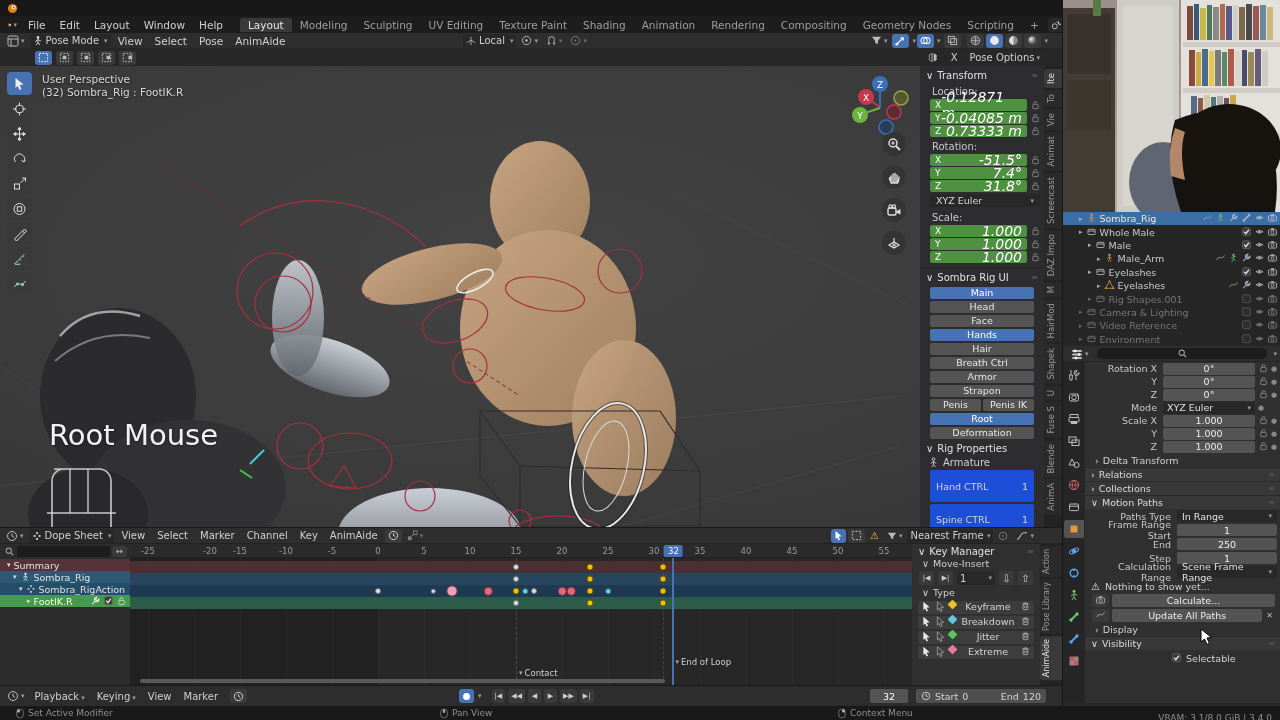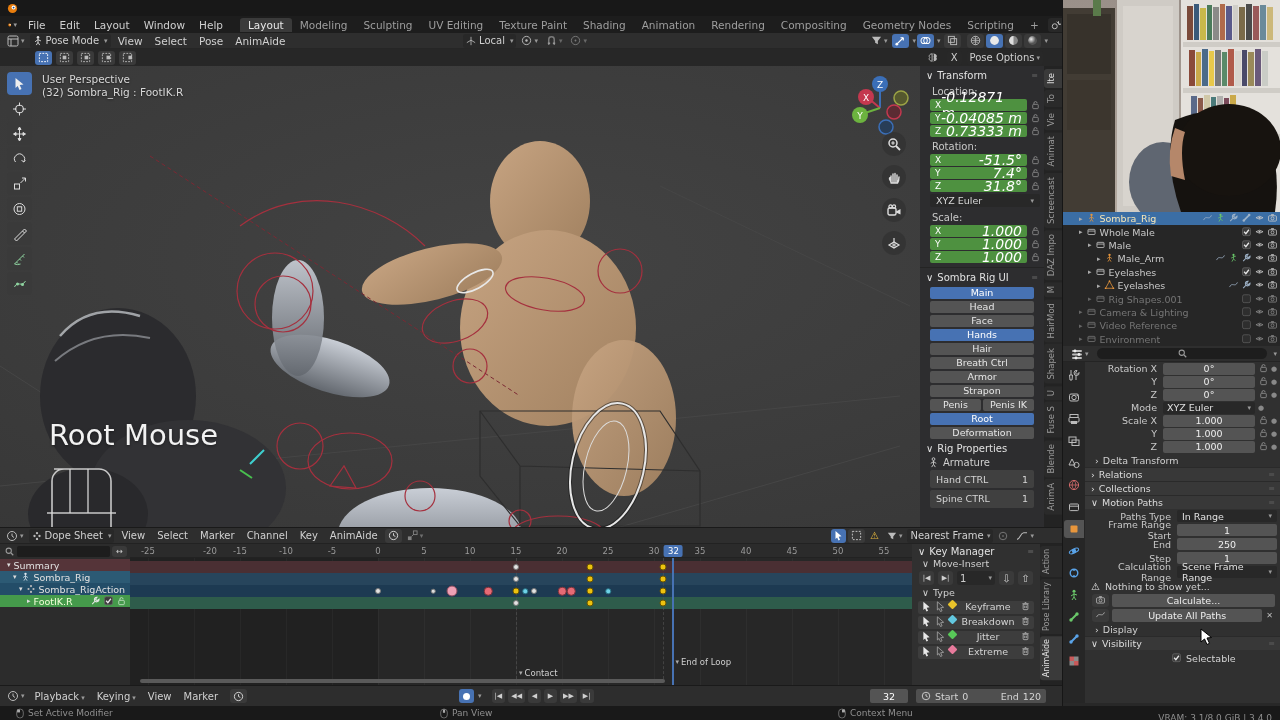--- a/index.html
+++ b/index.html
@@ -43,21 +43,21 @@
   .trow { display:flex; align-items:center; margin:1px 4px 1px 10px; height:12px; }
   .gfield { flex:1; background:#4e9140; border-radius:2px; height:12px; display:flex; align-items:center; padding:0 5px; color:#fff; }
   .gfield .ax { font-size:9px; }
   .gfield .val { margin-left:auto; font-size:14px;font-style:italic; }
   .locki { width:10px; margin-left:3px; opacity:.75; }
   .ddn { background:#282828; border-radius:2px; height:13px; display:flex; align-items:center; padding:0 6px; color:#d8d8d8; margin:2px 4px 2px 10px; font-size:9.5px; }
   .ddn .caret { margin-left:auto; }
   .rigrow { display:flex; gap:2px; margin:1.5px 10px; }
   .rigbtn { flex:1; height:12.5px; background:#545454; border-radius:2px; color:#e6e6e6; display:flex; align-items:center; justify-content:center; font-size:9.5px; }
   .rigbtn.on { background:#4772b3; color:#fff; }
-  .kvrow { display:flex; align-items:center; margin:1.5px 10px; background:#404040; border-radius:2px; height:12.5px; padding:9px 6px; font-size:9.5px; }
+  .kvrow { display:flex; align-items:center; margin:1.5px 10px; background:#1d4ed8; border-radius:2px; height:12.5px; padding:16px 6px; font-size:9.5px; }
   .kvrow .v { margin-left:auto; }
   #ntabs { position:absolute; left:1044px; top:0; width:18px; height:461px; background:#232323; display:flex; flex-direction:column; gap:2px; padding-top:3px; overflow:hidden; }
   .vtab { writing-mode:vertical-rl; transform:rotate(180deg); font-size:8.5px; color:#9a9a9a; background:#2a2a2a; border-radius:0 3px 3px 0; padding:4px 2px; text-align:center; }
   .vtab.active { background:#3a3a3a; color:#e0e0e0; }
   
   #dopesheet { position:absolute; left:0; top:527px; width:1062px; height:158px; background:#262626; border-top:1px solid #1a1a1a; }
   #ds-header { position:absolute; left:0; top:0; width:1062px; height:16px; background:#2e2e2e; display:flex; align-items:center; font-size:10px; border-bottom:1px solid #222; }
   #ds-right { margin-left:auto; display:flex; align-items:center; margin-right:24px; }
   #ds-channels { position:absolute; left:0; top:16px; width:130px; height:142px; background:#2c2c2c; }
   .ch-search { display:flex; align-items:center; height:13px; margin:1px 2px; }

